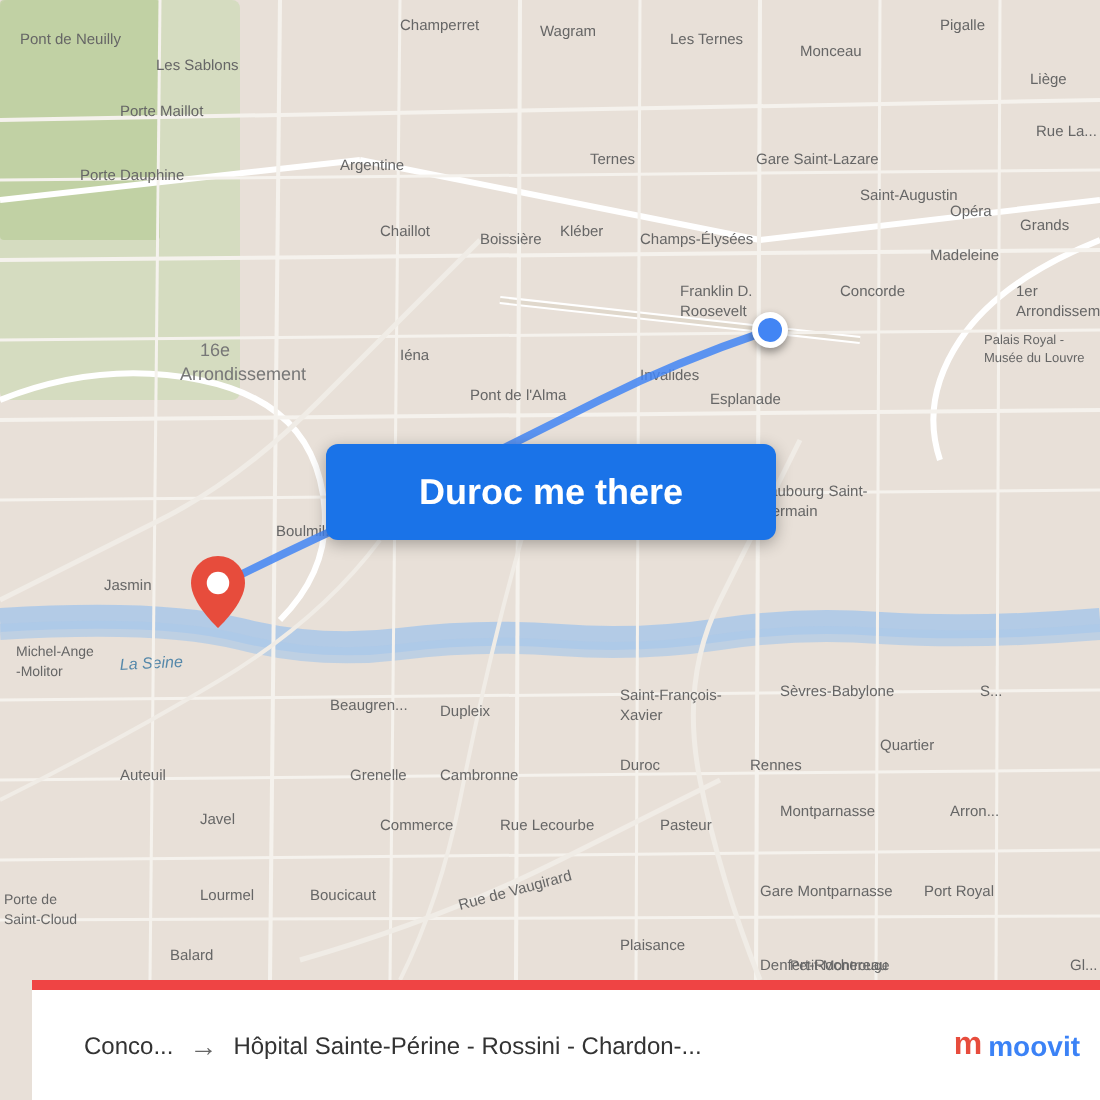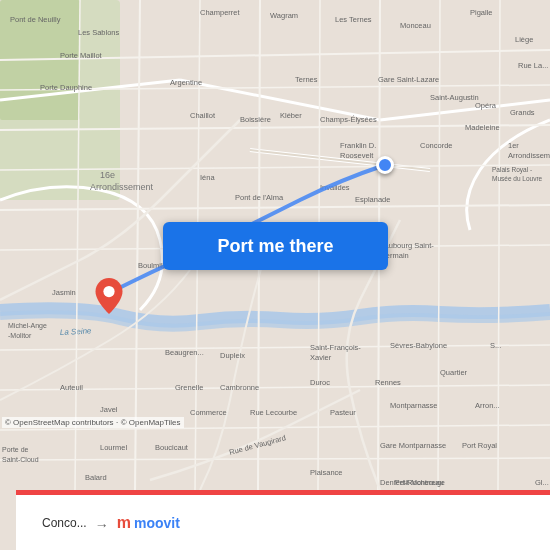--- a/index.html
+++ b/index.html
@@ -277,27 +277,25 @@
 
   <div id="origin-marker"></div>
 
   <div id="dest-marker">
     <svg viewBox="0 0 24 32" xmlns="http://www.w3.org/2000/svg">
       <path d="M12 0C5.373 0 0 5.373 0 12c0 9 12 20 12 20S24 21 24 12C24 5.373 18.627 0 12 0z" fill="#e74c3c"></path>
       <circle cx="12" cy="12" r="5" fill="white"></circle>
     </svg>
   </div>
 
-  <button id="take-me-there-btn">Port me there</button>
-
-  <div id="attribution">
-    <span>© OpenStreetMap contributors · © OpenMapTiles</span>
-  </div>
+  <button id="take-me-there-btn">Duroc me there</button>
+
 </div>
 
 <div id="bottom-bar">
   <span id="from-station">Conco...</span>
   <span id="arrow-icon">→</span>
+  <span id="to-station">Hôpital Sainte-Périne - Rossini - Chardon-...</span>
   <div id="moovit-logo">
     <span style="color:#e74c3c; font-weight:bold; font-size:16px;">m</span>
     <span id="moovit-text">moovit</span>
   </div>
 </div>
 
 </body></html>

